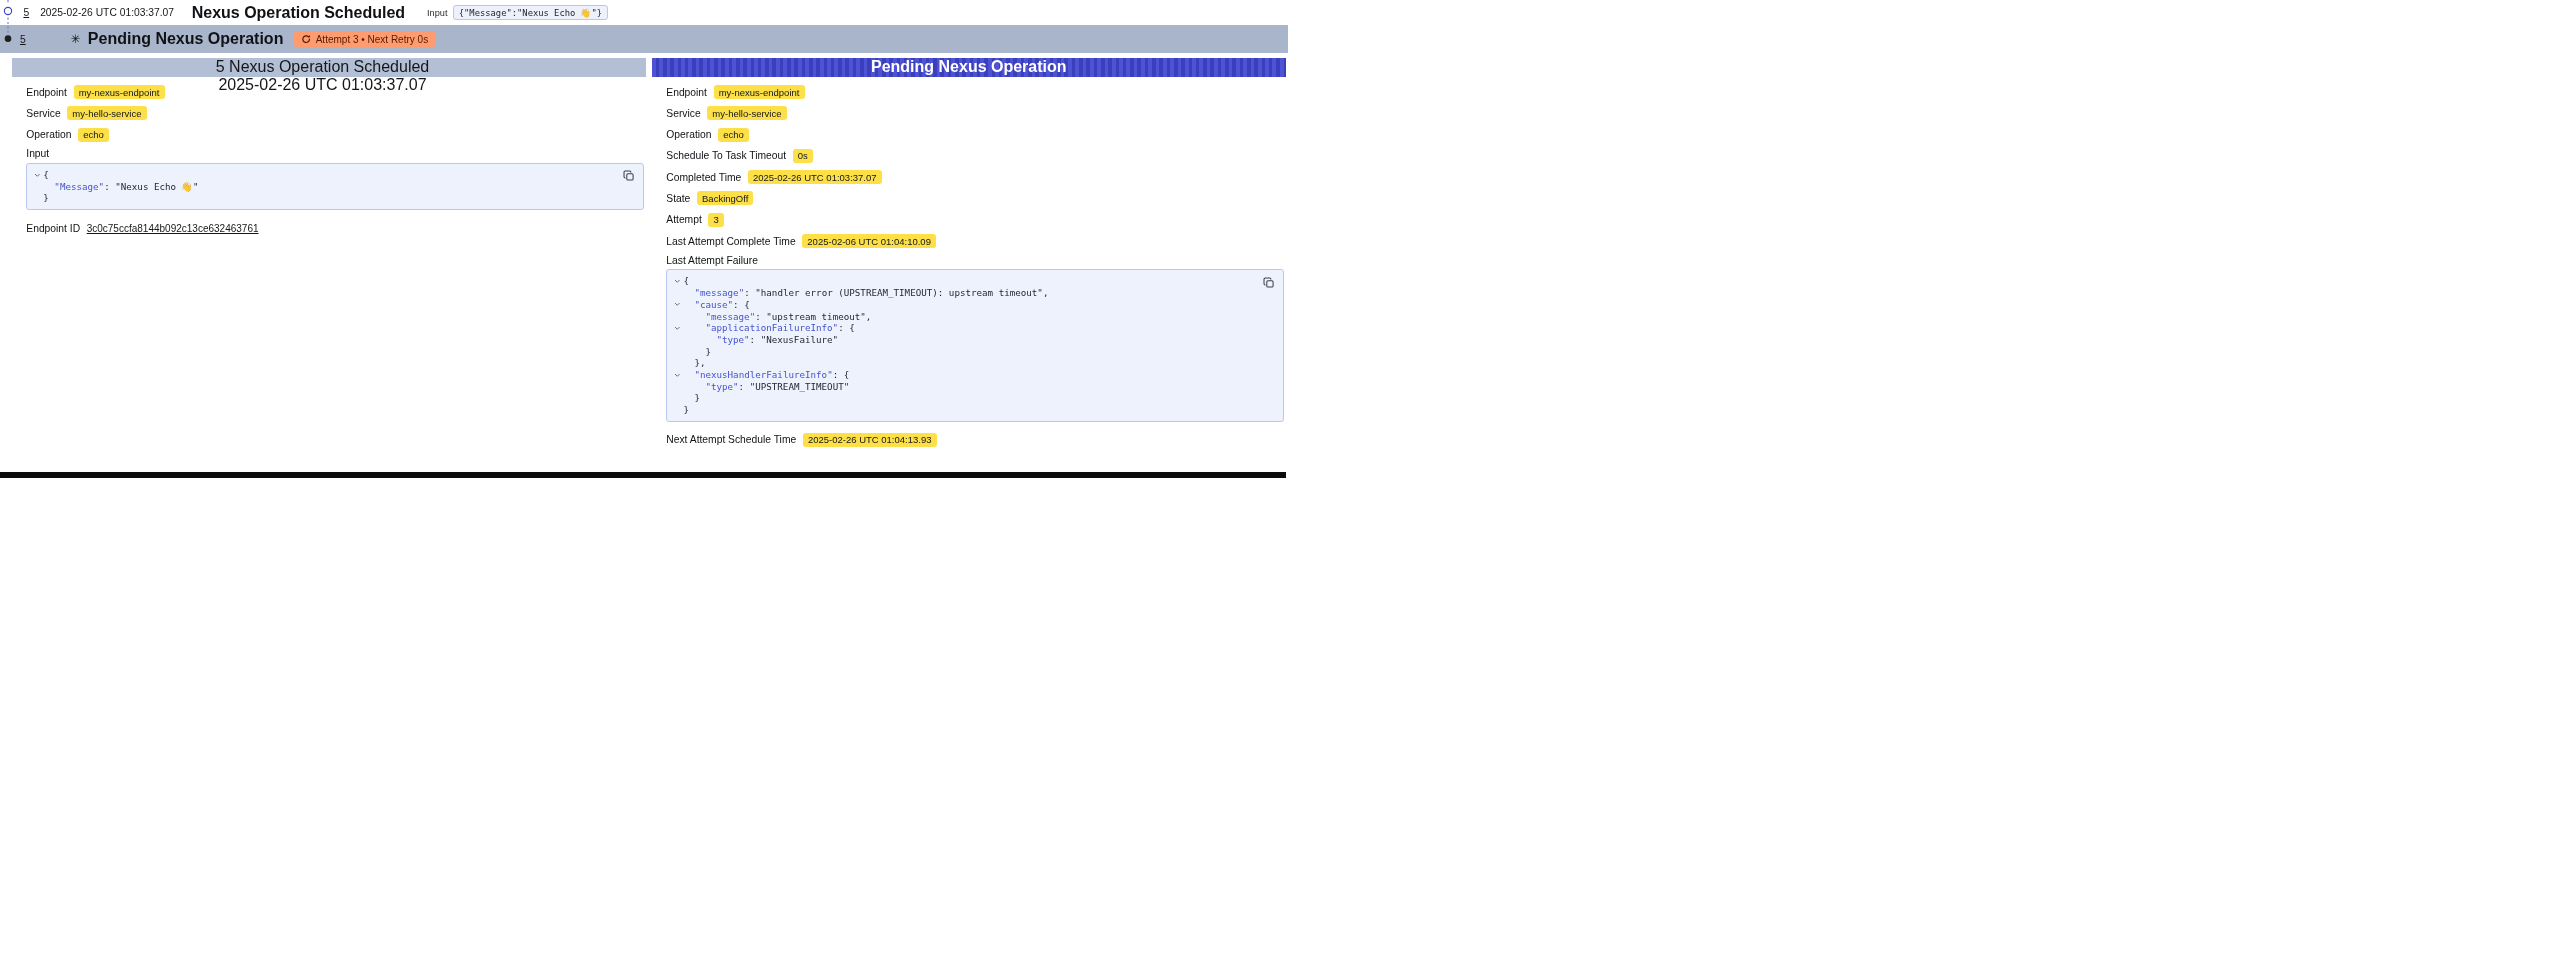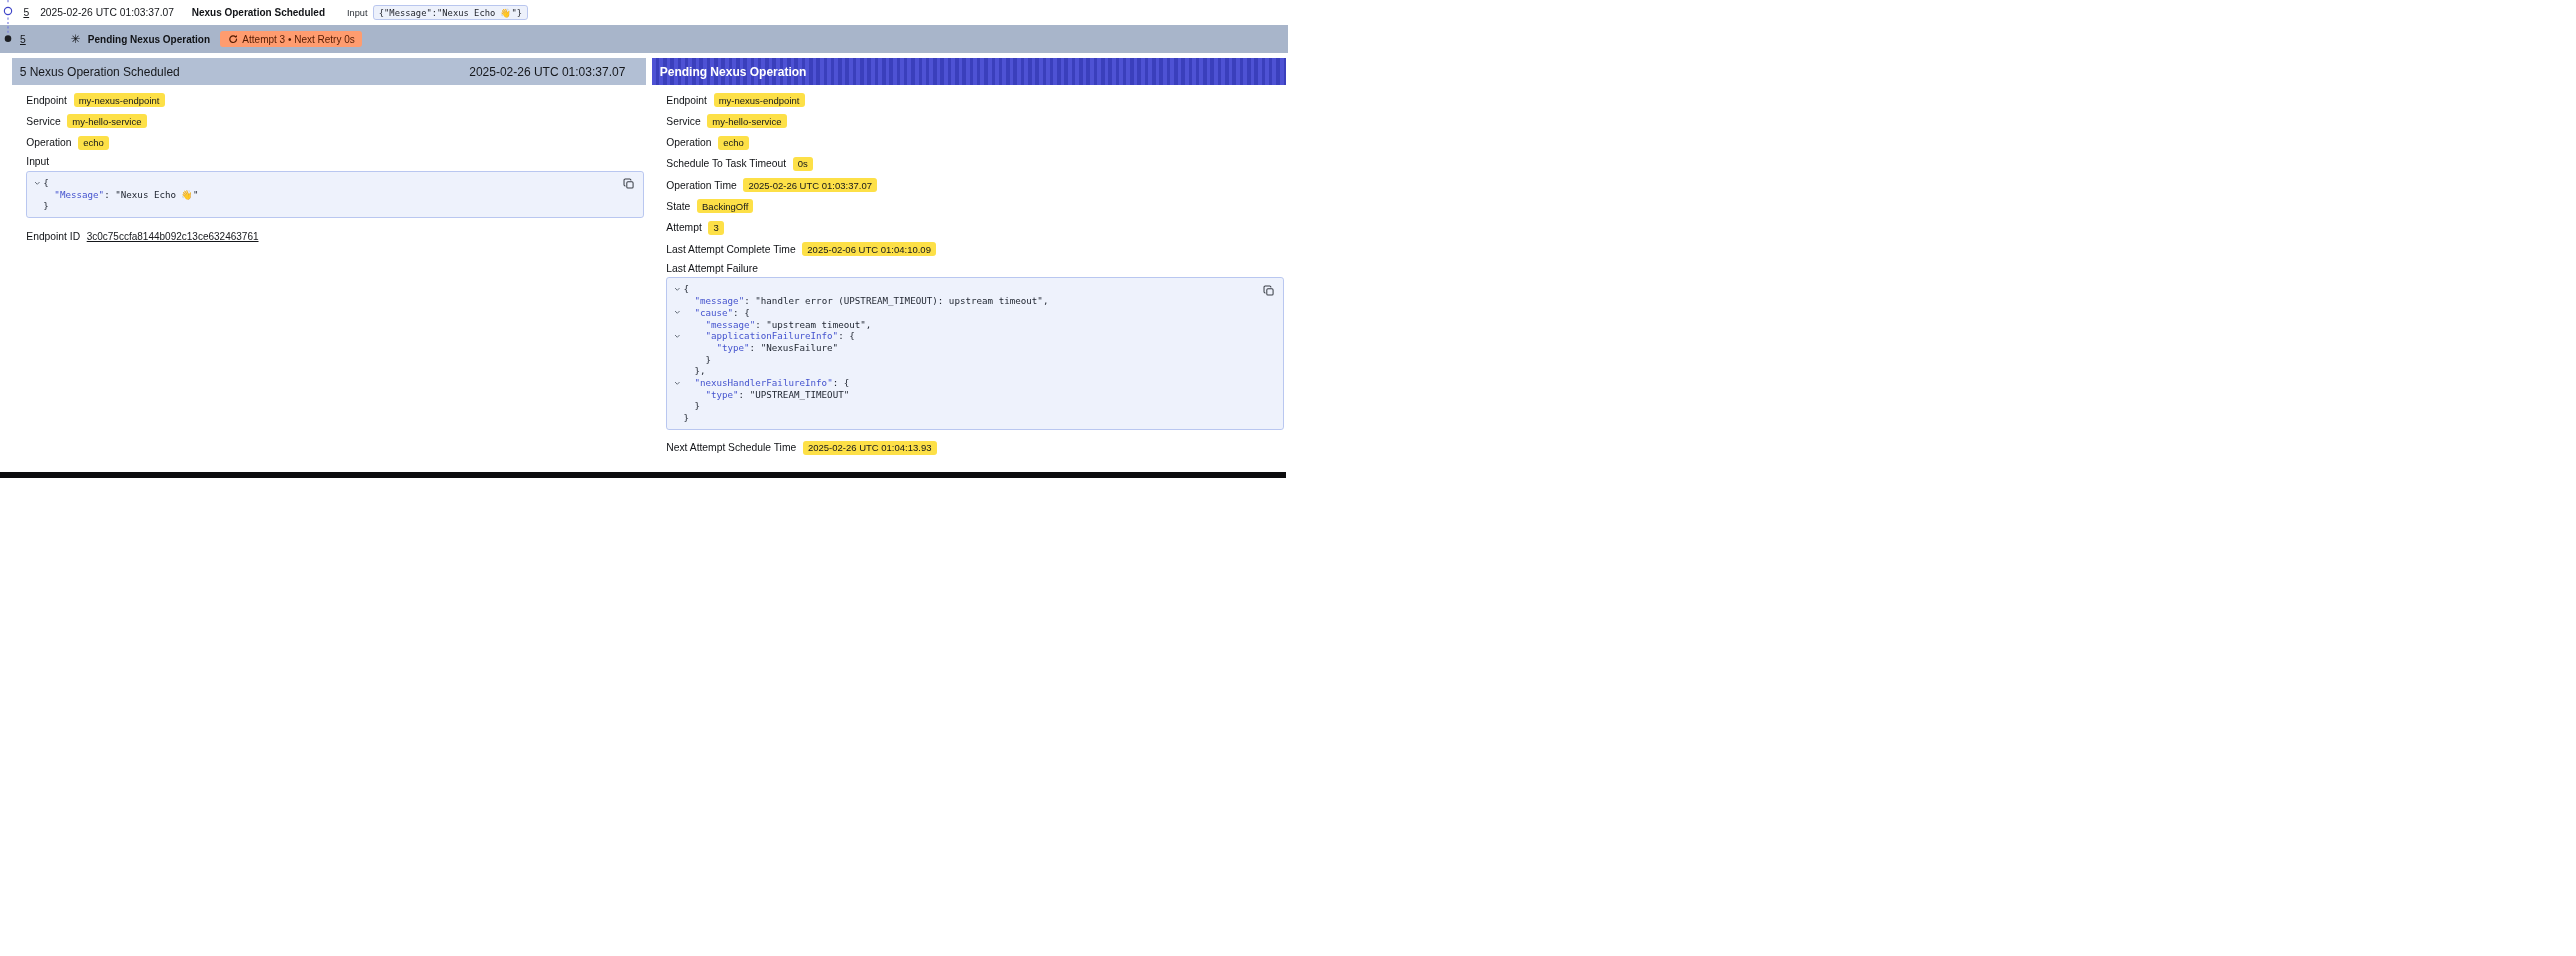--- a/index.html
+++ b/index.html
@@ -21,41 +21,41 @@
   .tl-dash { stroke:#6d74dd; stroke-width:1.5; stroke-dasharray:3 3; }
   .tl-node { fill:#ffffff; stroke:#4046c8; stroke-width:1.6; }
   .tl-dot  { fill:#1d1f23; }
 
   .event-row { display:flex; align-items:center; background:#ffffff; }
   .row-scheduled { height:25px; padding-left:23.4px; }
   .row-pending   { height:28px; padding-left:20px; background:#a8b5ca; }
 
   .id-link { color:#15171b; text-decoration:underline; cursor:pointer; font-size:10.3px; }
   .row-ts { margin-left:11px; color:#15171b; }
-  .row-title { margin-left:17.6px; font-weight:700; font-size:10px; color:#101216; }
+  .row-title { margin-left:17.6px; font-weight:700; font-size:16px; color:#101216; }
   .input-label { margin-left:22px; font-size:9.2px; color:#2a2f36; }
   .input-chip {
     margin-left:5.9px; font-size:8.8px; color:#23262e;
     background:#edf1fb; border:0.7px solid #b9c6ee; border-radius:2.9px;
     padding:1.5px 4.4px; white-space:pre;
   }
 
   .nexus-glyph { margin-left:45px; font-size:11.7px; line-height:1; color:#101216; }
   .pending-title { margin-left:7.3px; }
   .attempt-badge {
     margin-left:10.3px; display:inline-flex; align-items:center; gap:4.4px;
     background:#ff9c6f; color:#551a00; border-radius:2.9px;
     padding:2.2px 7.3px; font-size:10px;justify-content:flex-end;
   }
   .attempt-badge svg { display:block; }
 
   
   .panels { display:flex; gap:5.9px; margin:5.1px 2.2px 0 11.7px; align-items:flex-start; }
   .panel { flex:1 1 0; min-width:0; }
-  .panel-header { height:27px; display:flex; align-items:center; padding:0 8px; font-size:12px; }
+  .panel-header { height:19px; display:flex; align-items:center; padding:0 8px; font-size:16px;flex-direction:column; }
   .panel-header.plain { background:#b2bfd4; color:#15171b; justify-content:space-between; font-weight:500; padding-right:20.5px; }
   .panel-header.striped {
     background:repeating-linear-gradient(90deg,#4e52d4 0px,#4e52d4 3.7px,#3a3fbc 3.7px,#3a3fbc 7.3px);
     color:#ffffff; font-weight:700;
   }
   .panel-body { padding:7.3px 1.5px 0 14.6px; }
 
   .field { display:flex; align-items:center; margin-bottom:5.9px; min-height:15.4px; }
   .flabel { margin-right:6.6px; color:#101216; }
   .badge {
@@ -195,21 +195,21 @@
           </div>
           <div class="field">
             <span class="flabel">Operation</span>
             <span class="badge">echo</span>
           </div>
           <div class="field">
             <span class="flabel">Schedule To Task Timeout</span>
             <span class="badge">0s</span>
           </div>
           <div class="field">
-            <span class="flabel">Operation Time</span>
+            <span class="flabel">Completed Time</span>
             <span class="badge">2025-02-26 UTC 01:03:37.07</span>
           </div>
           <div class="field">
             <span class="flabel">State</span>
             <span class="badge">BackingOff</span>
           </div>
           <div class="field">
             <span class="flabel">Attempt</span>
             <span class="badge">3</span>
           </div>

